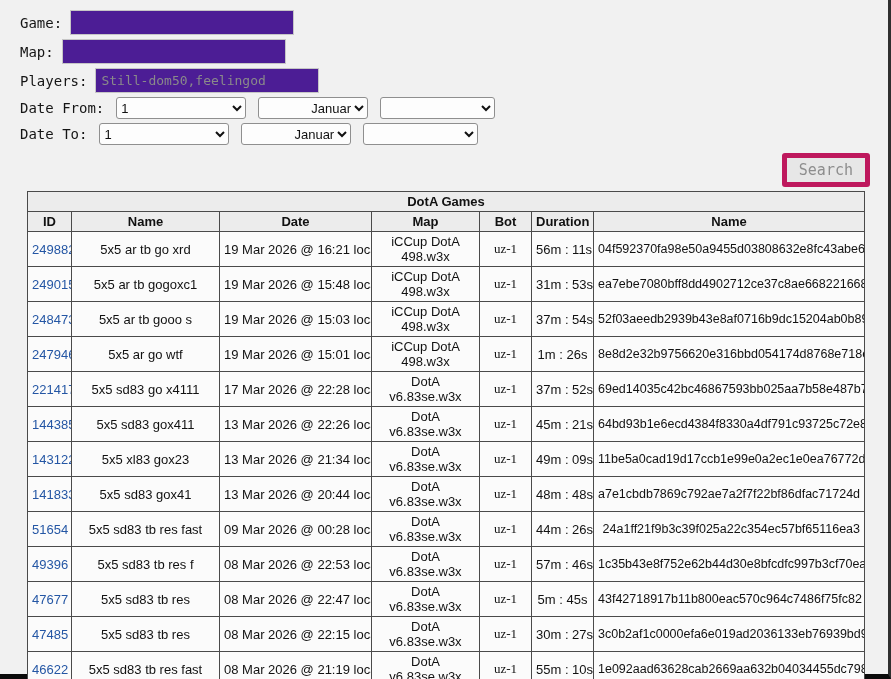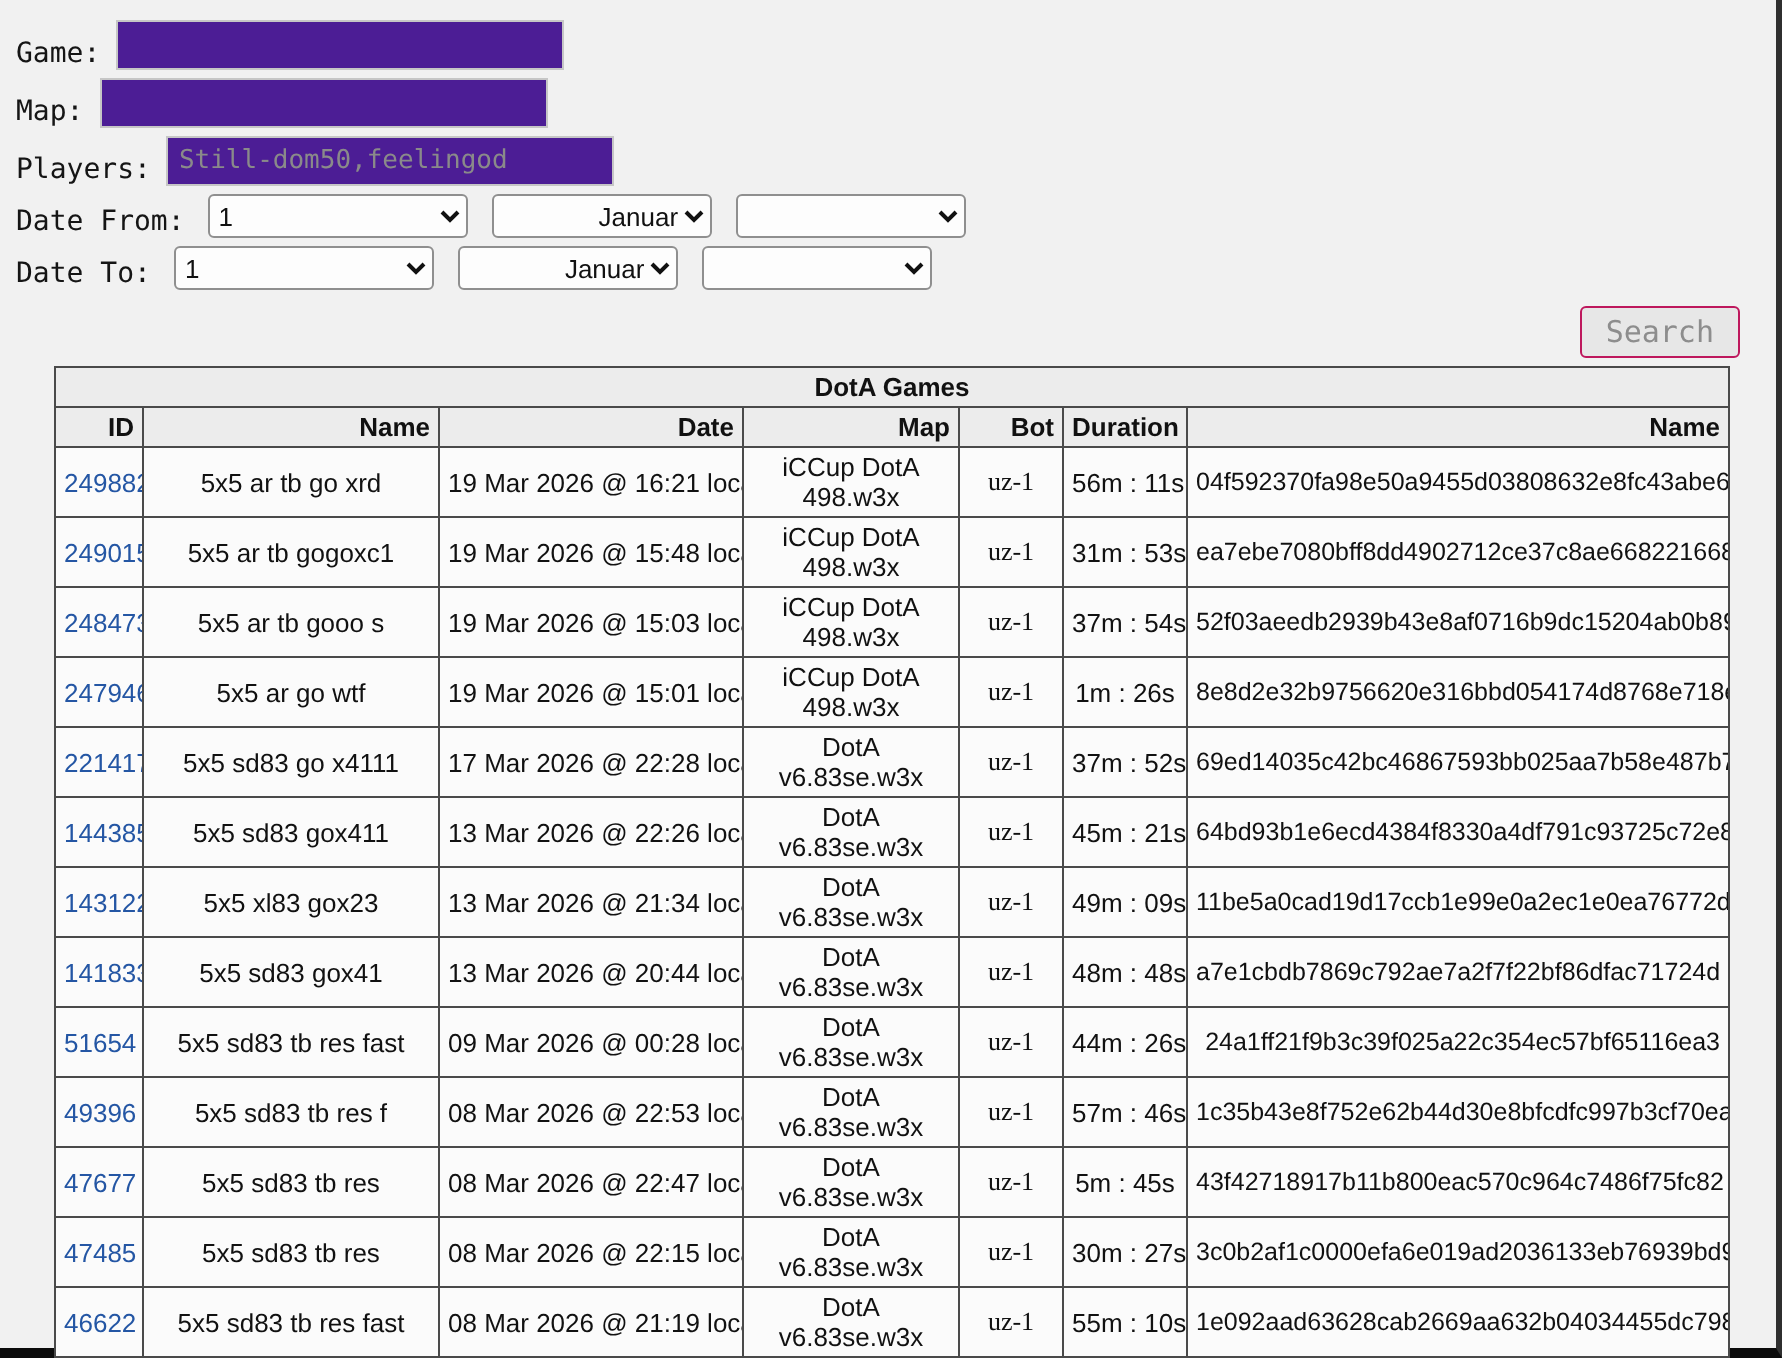--- a/index.html
+++ b/index.html
@@ -11,22 +11,22 @@
     overflow: hidden;
   }
   #page {
     width: 891px; height: 679px;
     border-right: 3px solid #2f2f2f;
     border-bottom: 5px solid #0b0b0b;
     background: #f1f1f1;
     padding-top: 6px;
   }
   .form-row {
-    display: flex; align-items: flex-end;
-    margin: 4px 8px;
+    display: flex; align-items: center;
+    margin: 4px 20px;
     font-family: "DejaVu Sans Mono", monospace;
     font-size: 14px; color: #151515;
   }
   .form-label { white-space: nowrap; }
   .text-input {
     margin-left: 8px;
     width: 224px; height: 25px;
     background: #4c1d95;
     border: 1px solid #c6c6c6;
     font-family: "DejaVu Sans Mono", monospace;
@@ -44,21 +44,21 @@
     color: #111;
   }
   .sel-day { width: 130px; }
   .sel-month { width: 110px; padding-left: 48px; }
   .sel-year { width: 115px; }
   .search-row { text-align: right; margin: 8px 18px 4px 0; }
   .search-btn {
     font-family: "DejaVu Sans Mono", monospace;
     font-size: 15px; color: #8d8d8d;
     background: #e7e7e7;
-    border: 1px solid #be185d;
+    border: 5px solid #be185d;
     border-radius: 3px;
     padding: 3px 12px;
     cursor: pointer;
   }
   table.games {
     margin: 2px 26px 0 27px;
     width: 838px;
     border-collapse: collapse;
     table-layout: fixed;
     font-size: 13px;
@@ -70,21 +70,21 @@
     padding: 2px 4px;
     overflow: hidden;
   }
   .table-title {
     text-align: center;
     font-weight: bold;
     background: #ececec;
     font-size: 13px;
   }
   tr.head th {
-    text-align: right;
+    text-align: center;
     background: #ececec;
     font-size: 13px;
   }
   td.c-id { text-align: left; }
   td.c-id a { color: #2456a4; text-decoration: none; }
   td.c-name { text-align: center; white-space: nowrap; }
   td.c-date { text-align: center; white-space: nowrap; }
   td.c-map { text-align: center; }
   td.c-bot { text-align: center; font-family: Liberation Serif, serif; }
   td.c-duration { text-align: center; white-space: nowrap; }

